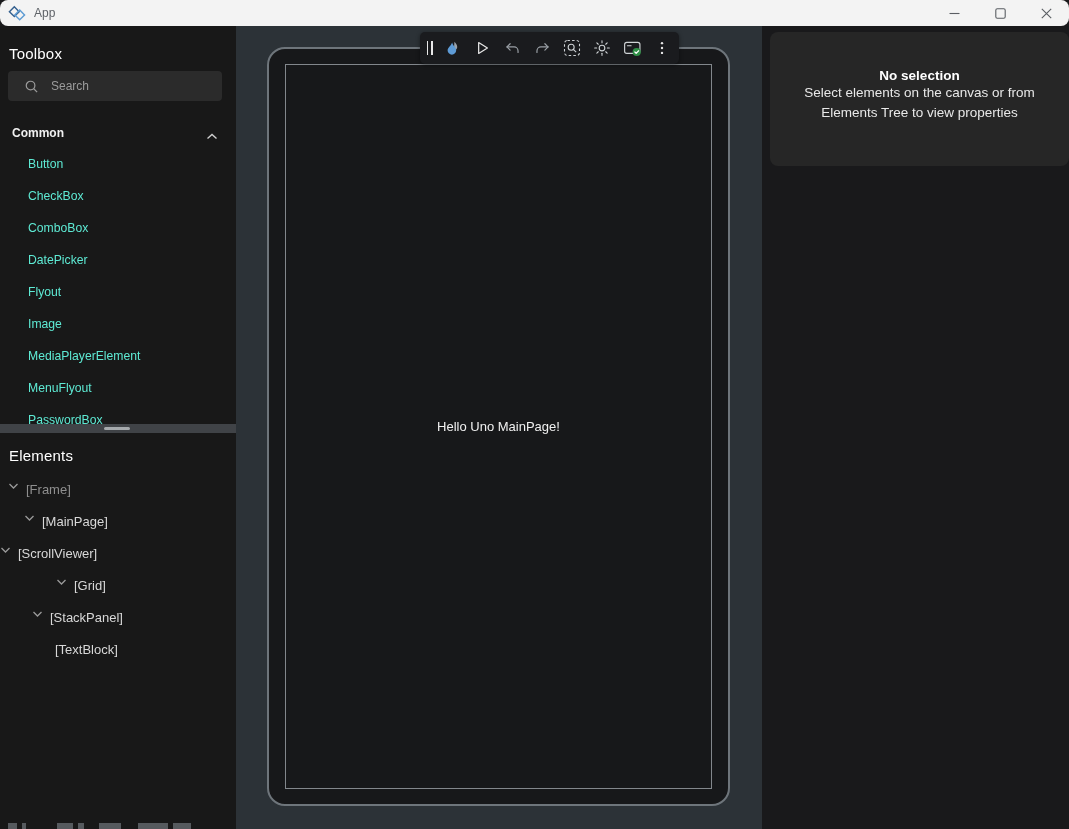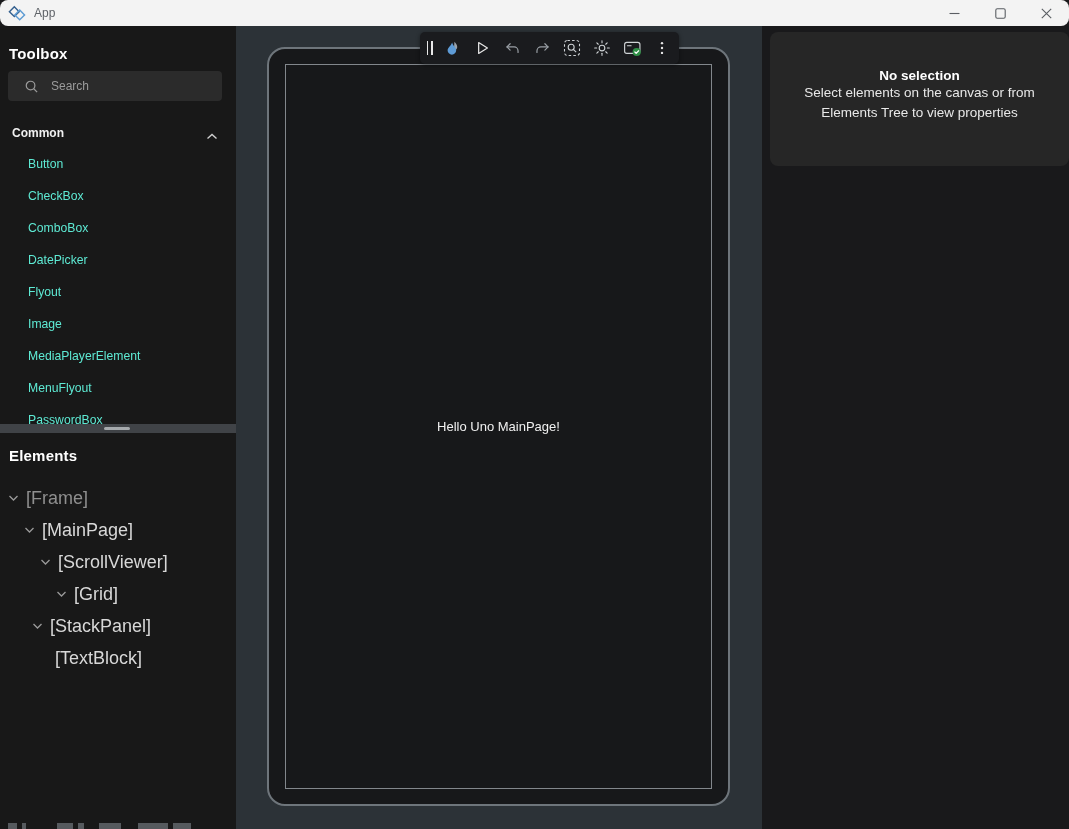--- a/index.html
+++ b/index.html
@@ -15,41 +15,41 @@
   .win-btn { width:46px; height:26px; display:flex; align-items:center; justify-content:center; background:transparent; border:none; cursor:default; }
 
   
   .main { position:absolute; left:0; top:26px; width:1069px; height:803px; }
   .sidebar { position:absolute; left:0; top:0; width:236px; height:803px; background:#181818; overflow:hidden; }
   .canvas-area { position:absolute; left:236px; top:0; width:526px; height:803px; background:#2c3237; }
   .props-area { position:absolute; left:762px; top:0; width:314px; height:803px; background:#19191b; }
 
   
   .toolbox-section { position:absolute; left:0; top:0; width:236px; height:398px; overflow:hidden; }
-  .panel-title { font-size:15px; font-weight:bold; color:#ffffff; letter-spacing:.2px; }
+  .panel-title { font-size:15px; font-weight:normal; color:#ffffff; letter-spacing:.2px; }
   .toolbox-section .panel-title { position:absolute; left:9px; top:19px; }
   .searchbox { position:absolute; left:8px; top:45px; width:214px; height:30px; background:#2b2b2b; border-radius:4px; display:flex; align-items:center; padding:0 8px; }
   .searchbox svg { flex:0 0 auto; margin-left:8px; }
   .searchbox input { flex:1; margin-left:12px; background:transparent; border:none; outline:none; color:#dddddd; font-size:12px; font-family:inherit; }
   .searchbox input::placeholder { color:#9b9b9b; }
   .section-header { position:absolute; left:0; top:94px; width:236px; height:26px; display:flex; align-items:center; cursor:default; }
   .section-header .label { margin-left:12px; font-size:12px; font-weight:bold; color:#f0f0f0; }
   .section-header .chev { position:absolute; right:18px; top:7px; }
   .toolbox-list { position:absolute; left:0; top:122px; width:236px; list-style:none; }
   .toolbox-list li { height:32px; display:flex; align-items:center; padding-left:28px; font-size:12.2px; color:#5eead4; cursor:default; }
 
   
   .splitter { position:absolute; left:0; top:398px; width:236px; height:9px; background:#404347; cursor:row-resize; }
   .splitter .grip { position:absolute; left:104px; top:3px; width:26px; height:3px; border-radius:2px; background:#a6aaad; }
 
   
   .elements-section { position:absolute; left:0; top:407px; width:236px; bottom:0; overflow:hidden; }
   .elements-section .panel-title { position:absolute; left:9px; top:14px; }
   .tree { position:absolute; left:0; top:49px; width:236px; }
-  .tree-row { height:32px; display:flex; align-items:center; font-size:18px; color:#d8d8d8; cursor:default; }
+  .tree-row { height:32px; display:flex; align-items:flex-start; font-size:13px; color:#d8d8d8; cursor:default; }
   .tree-row .chev { display:flex; width:11px; margin-right:7px; }
   .tree-row.no-chev { padding-left:18px; }
   .tree-row .lbl.dim { color:#8f8f8f; }
   .clipped-row { position:absolute; left:8px; bottom:0; height:6px; width:220px; overflow:hidden; display:flex; align-items:flex-start; gap:5px; }
   .clipped-row .frag { height:10px; background:#6b7075; opacity:.75; }
 
   
   .device-frame { position:absolute; left:31px; top:21px; width:463px; height:759px; background:#17181a; border:2px solid #6e757b; border-radius:18px; }
   .device-screen { position:absolute; left:16px; top:15px; width:427px; height:725px; border:1px solid #82878c; background:#17181a; display:flex; align-items:center; justify-content:center; }
   .hello-text { color:#f0f0f0; font-size:13px; }
@@ -148,21 +148,21 @@
             <span class="lbl dim">[Frame]</span>
           </div>
           <div class="tree-row" style="padding-left:24px">
             <span class="chev">
                 <svg width="11" height="8" viewBox="0 0 11 8">
                   <path d="M1.5 2 L5.5 6 L9.5 2" fill="none" stroke="#9a9a9a" stroke-width="1.3"></path>
                 </svg>
               </span>
             <span class="lbl">[MainPage]</span>
           </div>
-          <div class="tree-row" style="padding-left:40px">
+          <div class="tree-row" style="">
             <span class="chev">
                 <svg width="11" height="8" viewBox="0 0 11 8">
                   <path d="M1.5 2 L5.5 6 L9.5 2" fill="none" stroke="#9a9a9a" stroke-width="1.3"></path>
                 </svg>
               </span>
             <span class="lbl">[ScrollViewer]</span>
           </div>
           <div class="tree-row" style="padding-left:56px">
             <span class="chev">
                 <svg width="11" height="8" viewBox="0 0 11 8">

